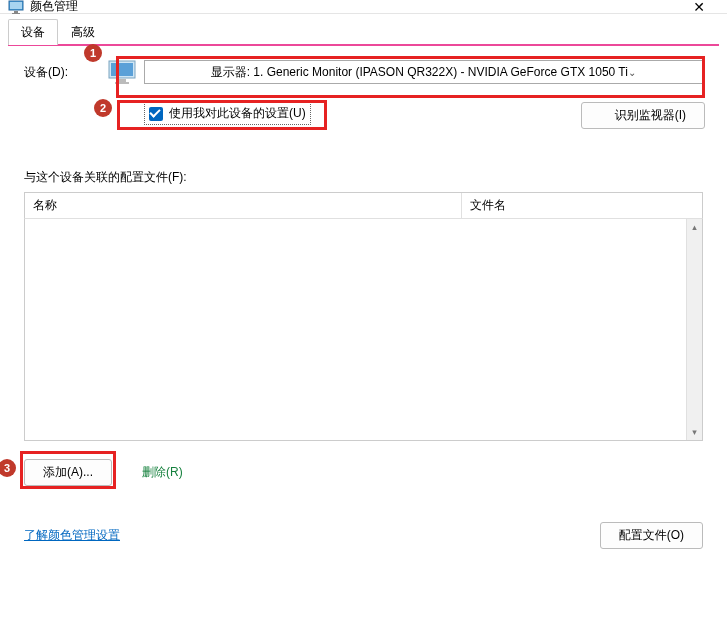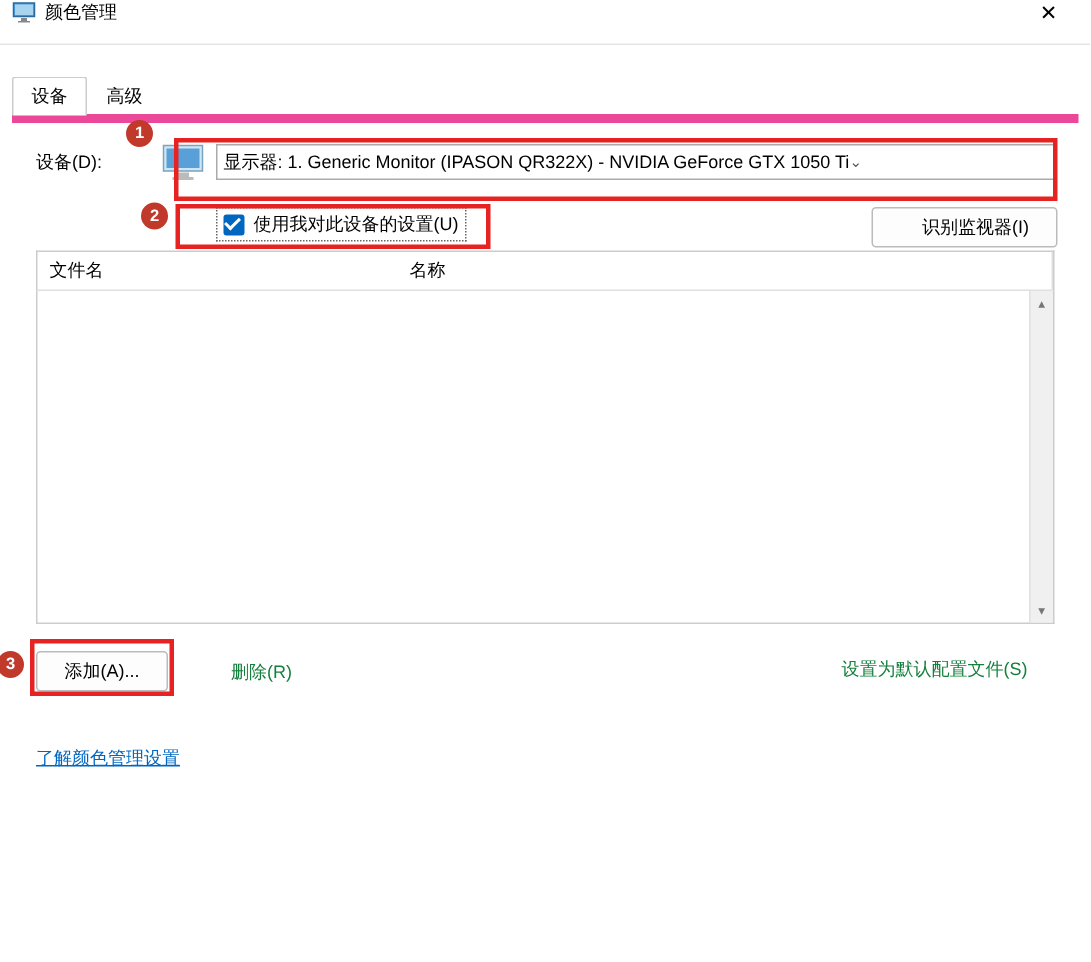--- a/index.html
+++ b/index.html
@@ -1,35 +1,35 @@
 <!DOCTYPE html>
 <html><head>
 <meta charset="utf-8">
 <style>
 * { box-sizing: border-box; margin: 0; padding: 0; font-family: "Segoe UI", "Microsoft YaHei", sans-serif; font-size: 12px; }
 body { background: #fff; width: 727px; height: 641px; overflow: hidden; position: relative; }
 
-.titlebar { height: 30px; display: flex; align-items: flex-start; padding: 0 8px; border-bottom: 1px solid #e5e5e5; }
+.titlebar { height: 14px; display: flex; align-items: center; padding: 0 8px; border-bottom: 1px solid #e5e5e5; }
 .titlebar .appicon { width: 16px; height: 16px; margin-right: 6px; }
 .titlebar .title { flex: 1; }
 .titlebar .close { width: 40px; text-align: center; font-size: 14px; cursor: default; }
 
-.tabs { display: flex; margin: 20px 8px 0 8px; border-bottom: 6px solid #ec4899; }
+.tabs { display: flex; margin: 4px 8px 0 8px; border-bottom: 2px solid #ec4899; }
 .tab { padding: 4px 12px; border: 1px solid transparent; border-bottom: none; cursor: default; position: relative; top: 1px; }
 .tab.active { border-color: #ccc; background: #fff; border-radius: 2px 2px 0 0; }
 
 .content { padding: 14px 24px 0 24px; position: relative; }
 
 .row-device { display: flex; align-items: center; position: relative; }
 .row-device .label { width: 70px; }
 .badge { position: absolute; width: 18px; height: 18px; border-radius: 50%; background: #c0392b; color: #fff; font-size: 11px; font-weight: bold; display: flex; align-items: center; justify-content: center; z-index: 10; }
 
 .monitor-icon { width: 28px; height: 24px; margin: 0 8px 0 14px; }
 
-.device-select { flex: 1; height: 24px; border: 1px solid #aaa; background: #fff; padding: 0 4px; display: flex; align-items: center; justify-content: flex-start; cursor: default; }
+.device-select { flex: 1; height: 24px; border: 1px solid #aaa; background: #fff; padding: 0 4px; display: flex; align-items: center; justify-content: center; cursor: default; }
 .device-select .chev { font-size: 10px; color: #555; }
 
 .redbox1 { position: absolute; border: 3px solid #e62222; left: 116px; right: 22px; top: 10px; height: 42px; pointer-events: none; }
 .badge1 { top: -2px; left: 84px; }
 
 .row-use { display: flex; align-items: flex-end; margin: 18px 0 0 0; position: relative; }
 .row-use .spacer { width: 120px; }
 .checkbox-wrap { display: flex; align-items: center; gap: 6px; padding: 2px 4px; border: 1px dotted #666; }
 .checkbox { width: 14px; height: 14px; background: #0067c0; border-radius: 2px; position: relative; }
 .checkbox::after { content: ""; position: absolute; left: 3px; top: 0px; width: 4px; height: 8px; border: solid #fff; border-width: 0 2px 2px 0; transform: rotate(45deg); }
@@ -46,21 +46,21 @@
 .table-head { display: flex; border: 1px solid #ccc; border-bottom: 1px solid #e0e0e0; background: #fff; margin-top: 6px; }
 .table-head .col { padding: 4px 8px; border-right: 1px solid #e0e0e0; }
 .col-name { flex: 1; }
 .col-file { flex: 0 0 240px; border-right: none !important; }
 .table-body { border: 1px solid #ccc; border-top: none; height: 222px; background: #fff; position: relative; }
 .scrollbar-v { position: absolute; right: 0; top: 0; bottom: 0; width: 16px; background: #f0f0f0; border-left: 1px solid #e0e0e0; }
 .scroll-arrow { height: 16px; text-align: center; font-size: 9px; color: #777; line-height: 16px; }
 .scroll-arrow.down { position: absolute; bottom: 0; width: 100%; }
 
 .bottom-row { display: flex; justify-content: space-between; margin-top: 18px; position: relative; }
-.bottom-row .left { display: flex; gap: 24px; align-items: flex-end; }
+.bottom-row .left { display: flex; gap: 12px; align-items: center; }
 
 .redbox3 { position: absolute; border: 3px solid #e62222; left: -4px; top: -8px; width: 96px; height: 38px; pointer-events: none; }
 .badge3 { left: -26px; top: 0px; }
 
 .link { color: #0067c0; text-decoration: underline; cursor: default; }
 .footer-row { display: flex; justify-content: space-between; align-items: center; margin: 36px 24px 0 24px; }
 </style>
 </head>
 <body>
 
@@ -103,39 +103,40 @@
     <div class="checkbox-wrap">
       <div class="checkbox"></div>
       <span><span>使用我对此设备的设置(U)</span></span>
     </div>
   </div>
   <div class="redbox2"></div>
   <div class="badge badge2">2</div>
 
   <button class="btn identify-btn"><span>识别监视器(I)</span></button>
 
+  <div class="section-label">与这个设备关联的配置文件(F):</div>
 
   <div class="table-head">
+    <div class="col col-name">名称</div>
     <div class="col col-file">文件名</div>
-    <div class="col col-name">名称</div>
   </div>
   <div class="table-body">
     <div class="scrollbar-v">
       <div class="scroll-arrow">▴</div>
       <div class="scroll-arrow down">▾</div>
     </div>
   </div>
 
   <div class="bottom-row">
     <div class="left">
       <button class="btn"><span>添加(A)...</span></button>
       <span class="btn disabled" style="border:none;background:none;">删除(R)</span>
     </div>
-    <span class="btn disabled" style="border:none;background:none;">设置为默认配置文件(S)</span>
     <div class="redbox3"></div>
     <div class="badge badge3">3</div>
   </div>
 
 </div>
 
 <div class="footer-row">
   <span class="link">了解颜色管理设置</span>
+  <button class="btn"><span>配置文件(O)</span></button>
 </div>
 
 </body></html>

